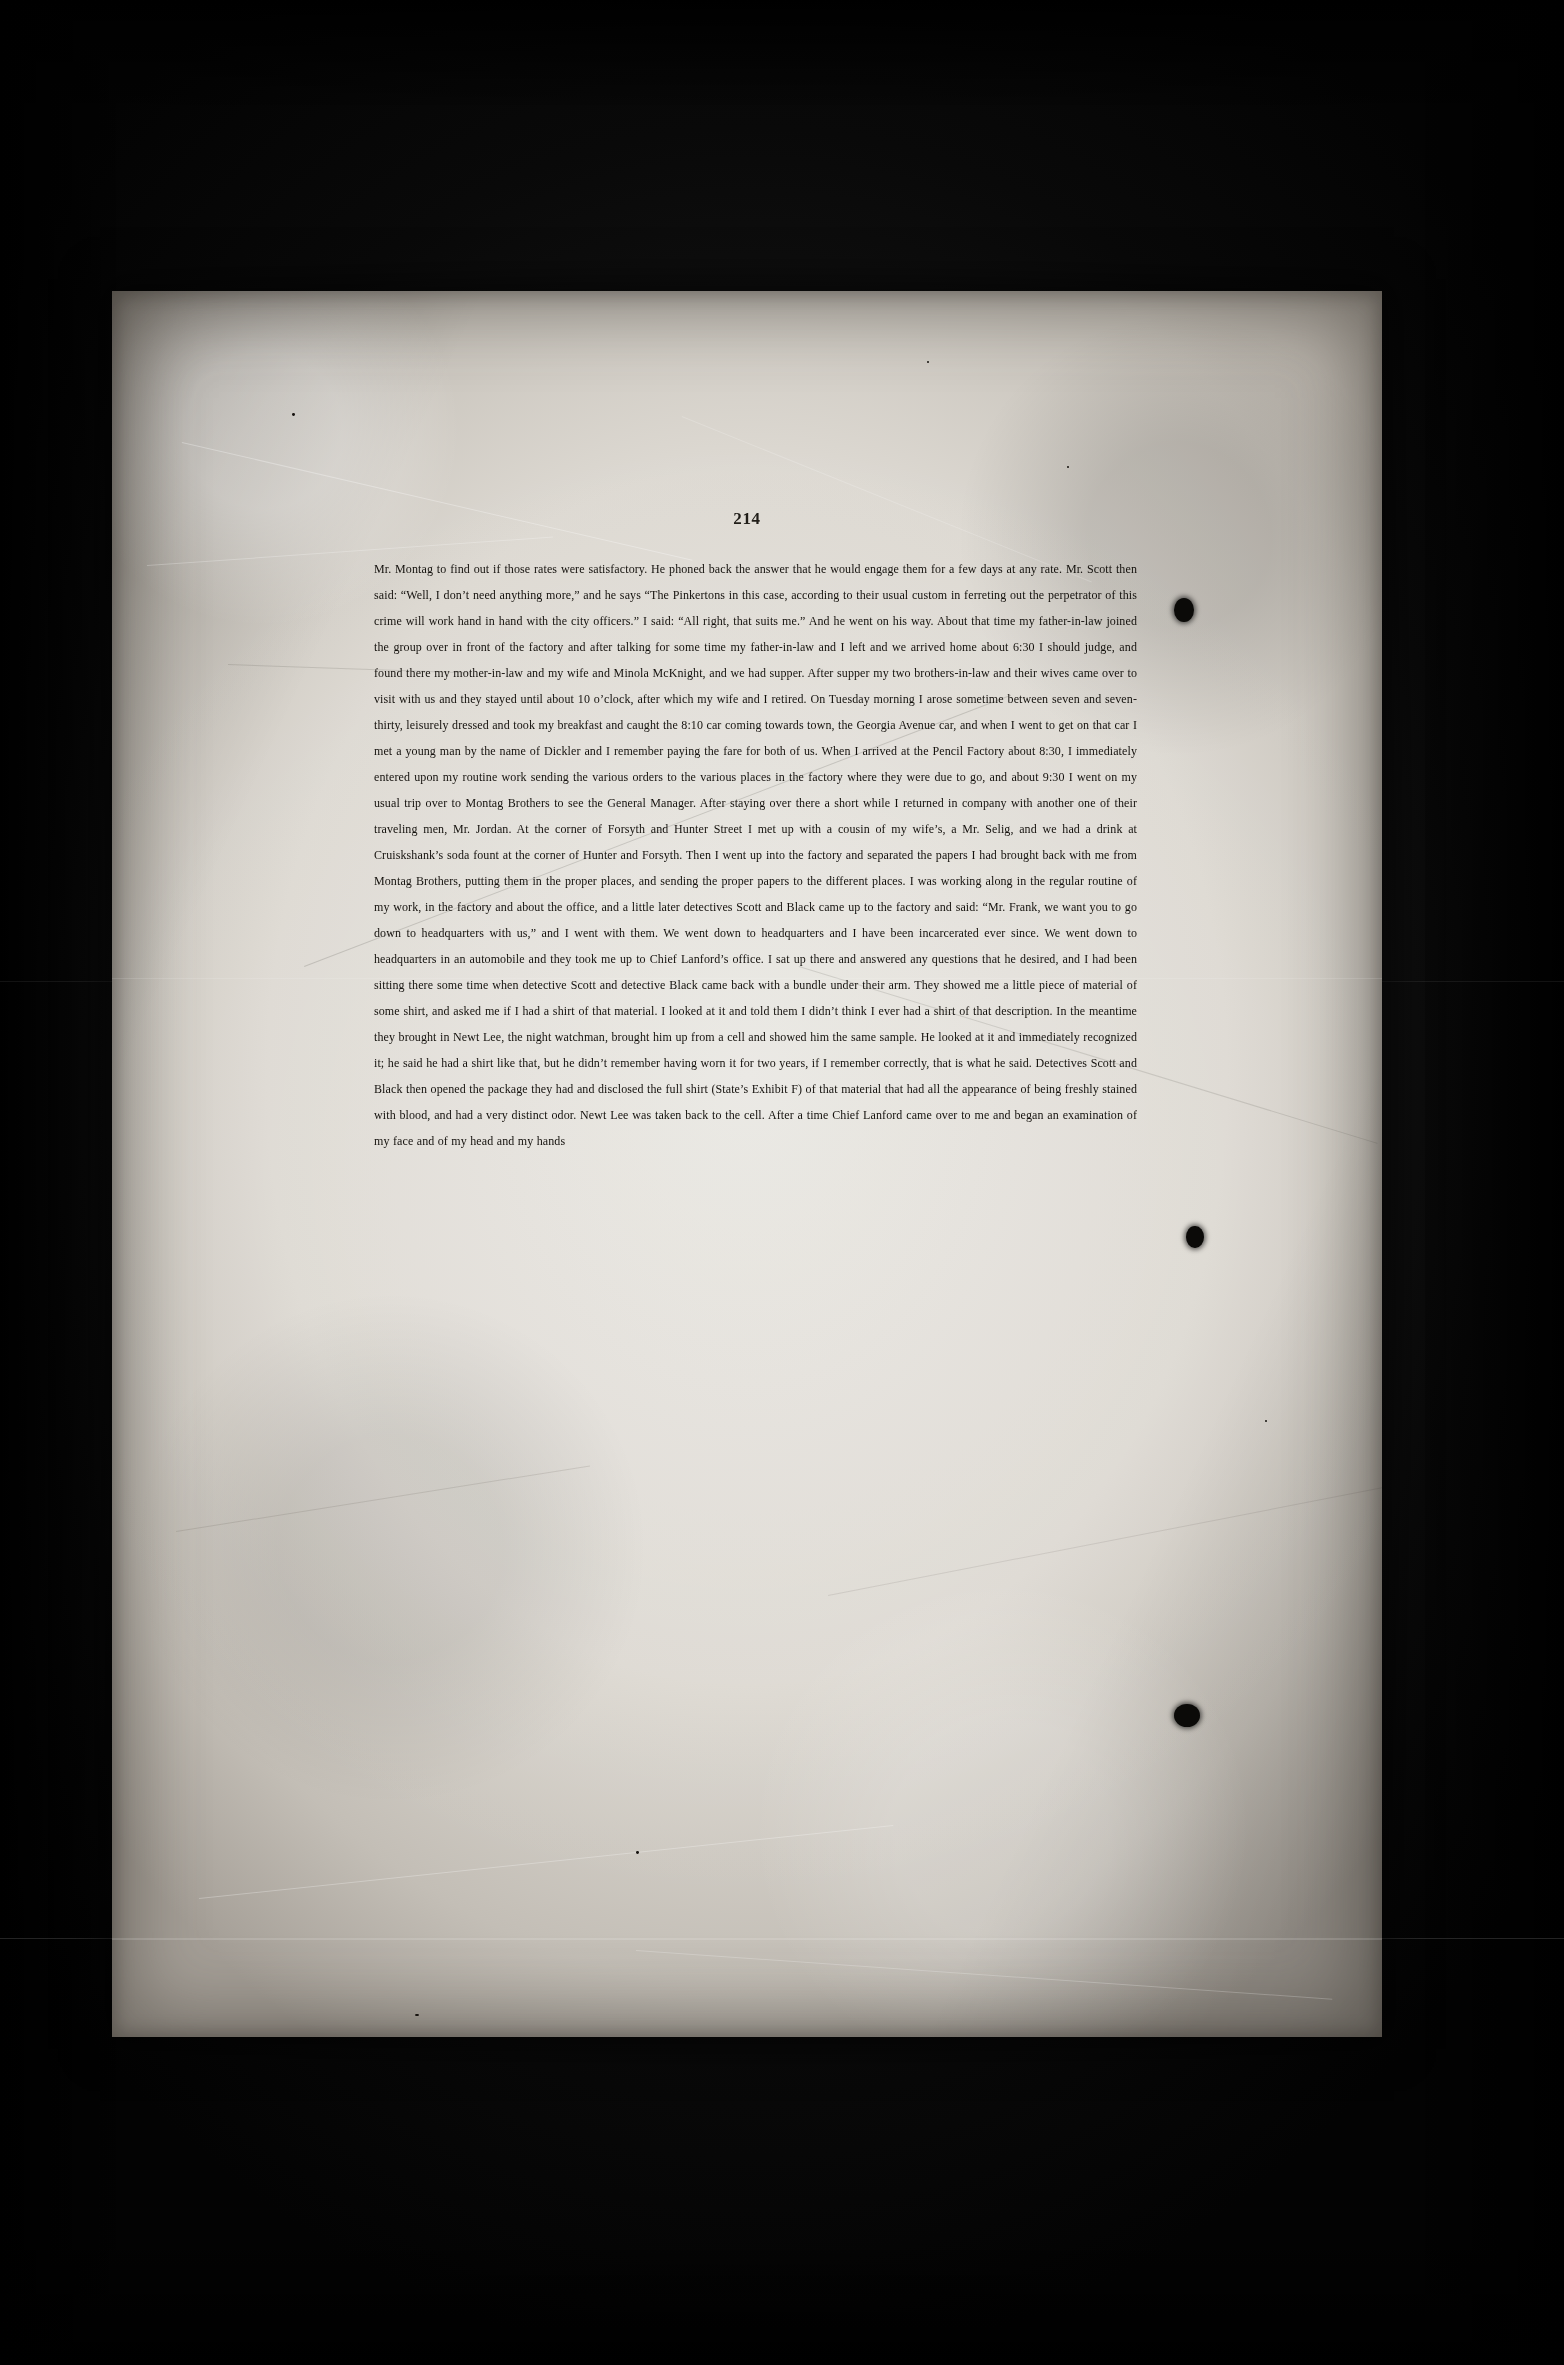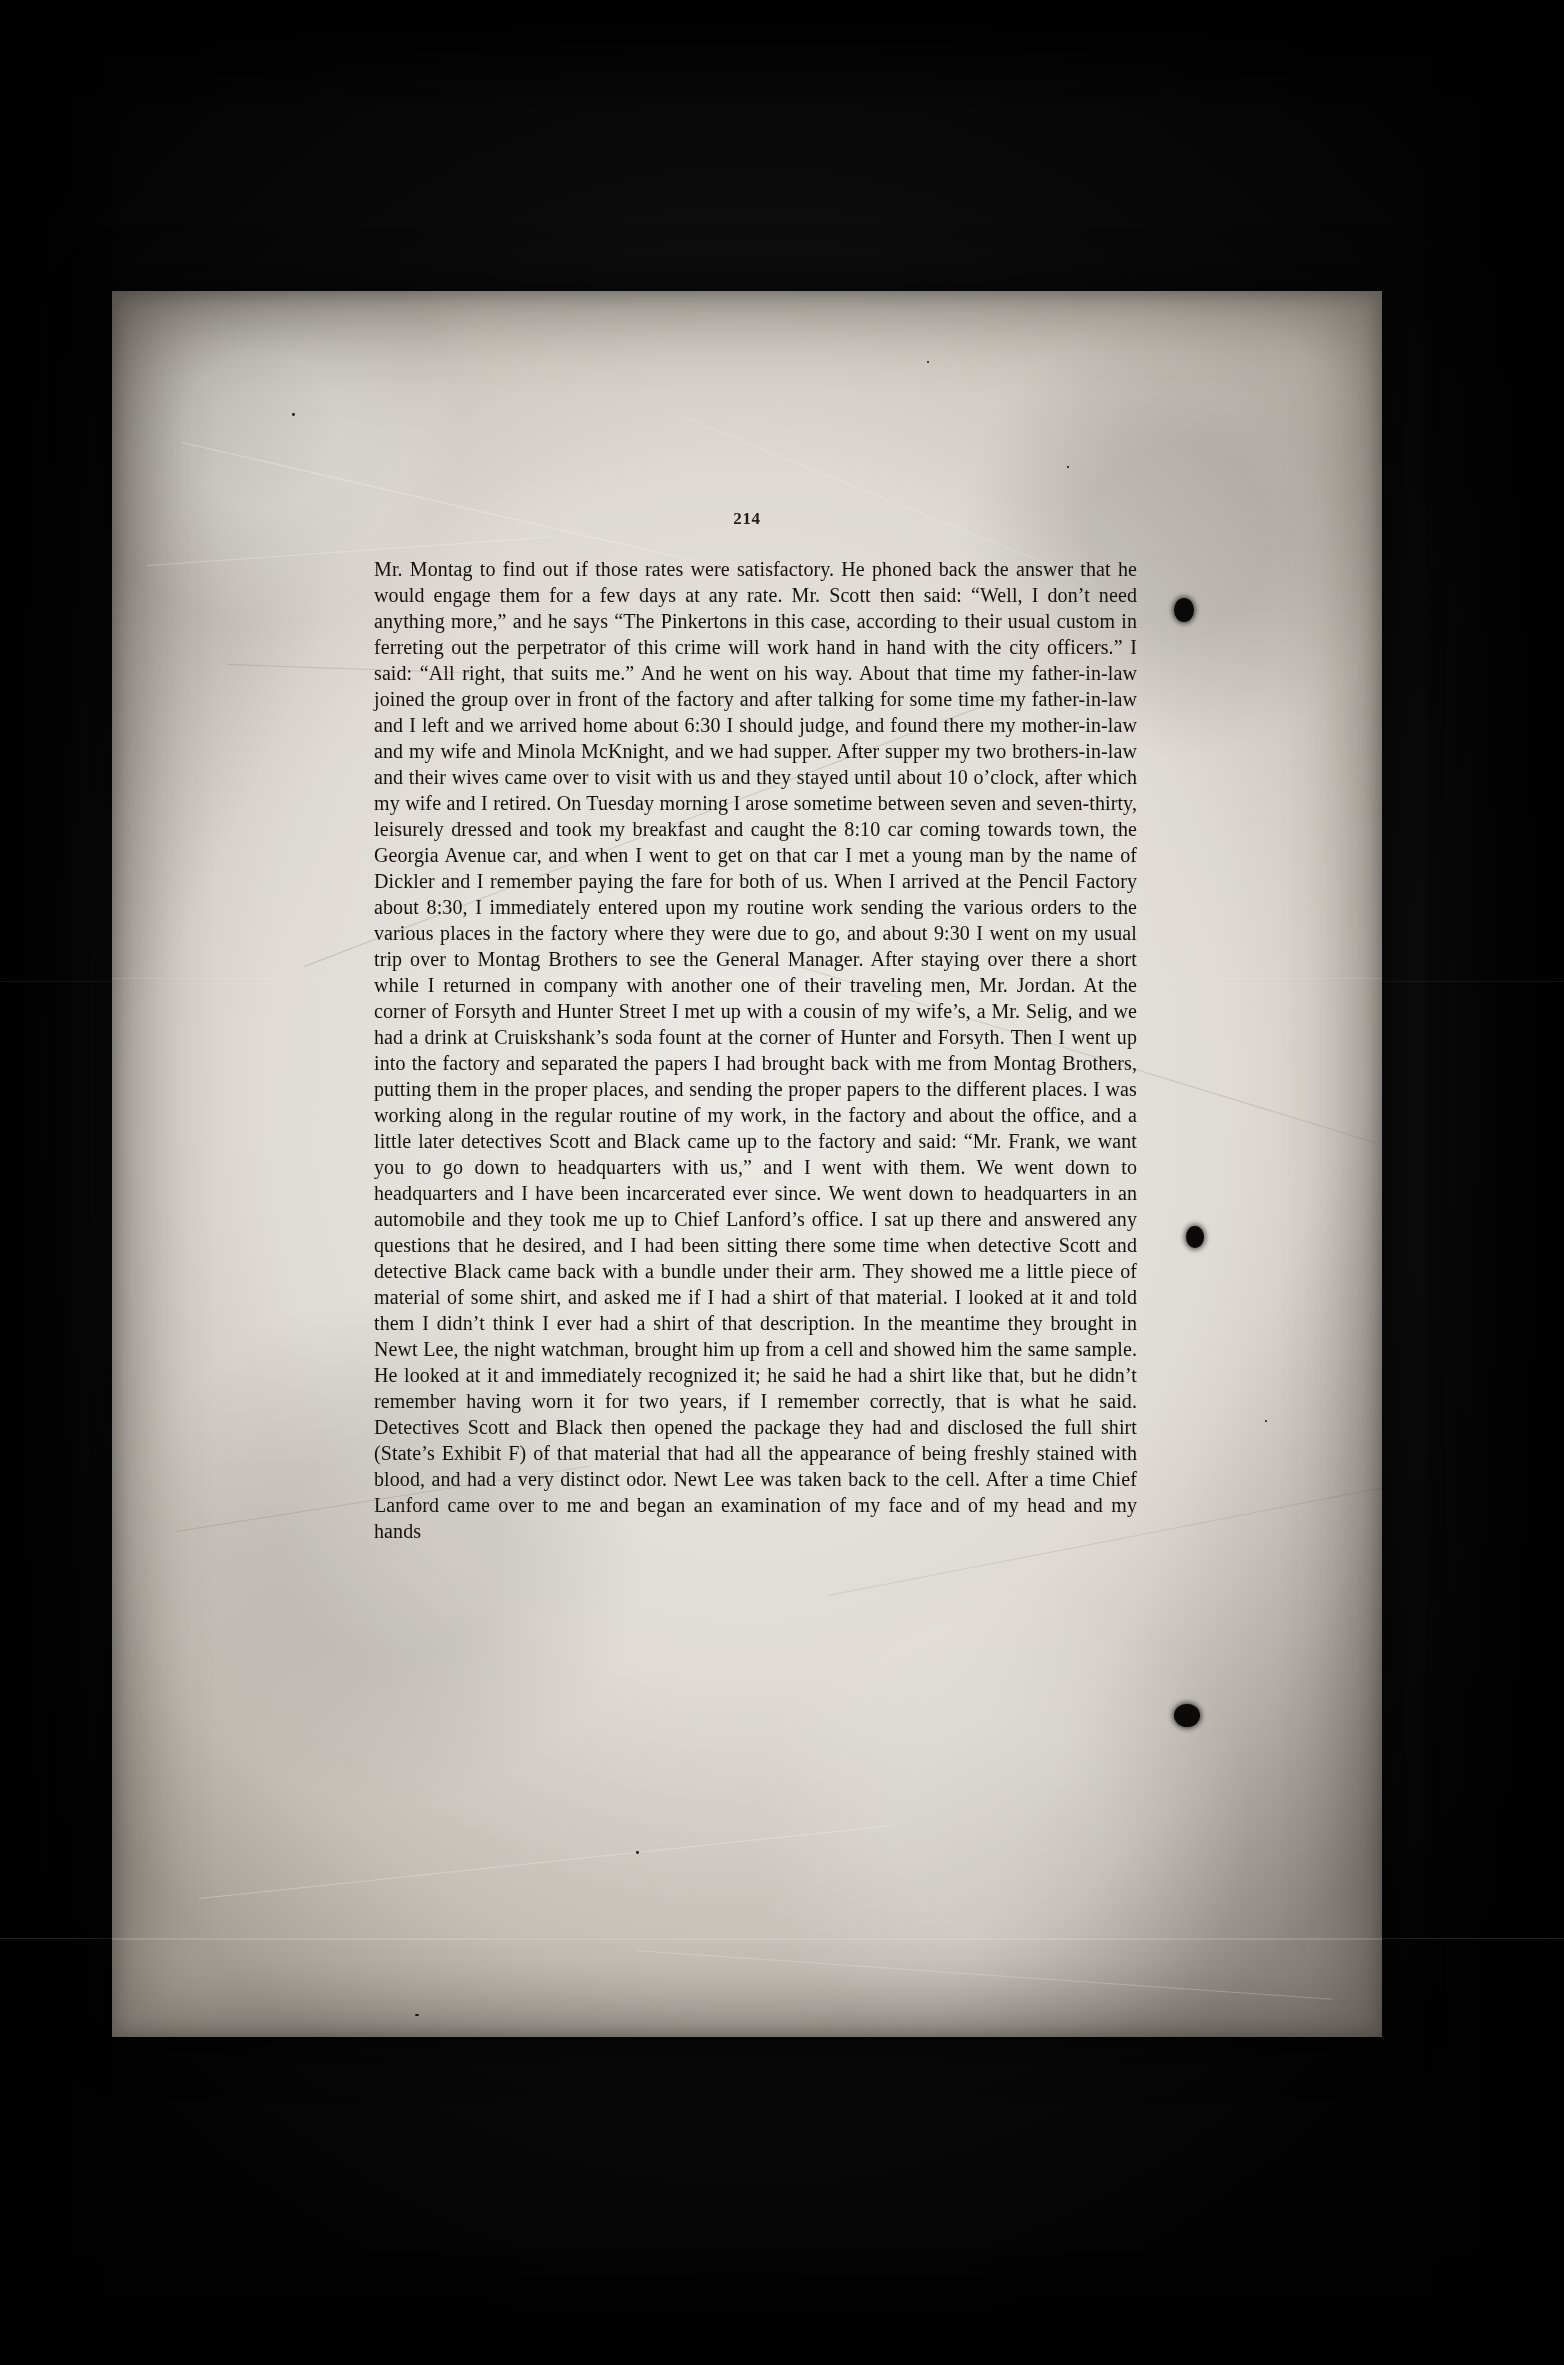--- a/index.html
+++ b/index.html
@@ -98,21 +98,21 @@
     font-weight: bold;
     letter-spacing: 0.6px;
     color: #201d18;
   }
 
   .body-text {
     position: absolute;
     left: 262px;
     top: 265px;
     width: 763px;
-    font-size: 20px;
+    font-size: 12px;
     line-height: 26px;
     text-align: justify;
     color: #14110d;
     letter-spacing: 0.1px;
     word-spacing: 0.3px;
   }
   .body-text p {
     margin: 0;
     text-indent: 0;
   }

